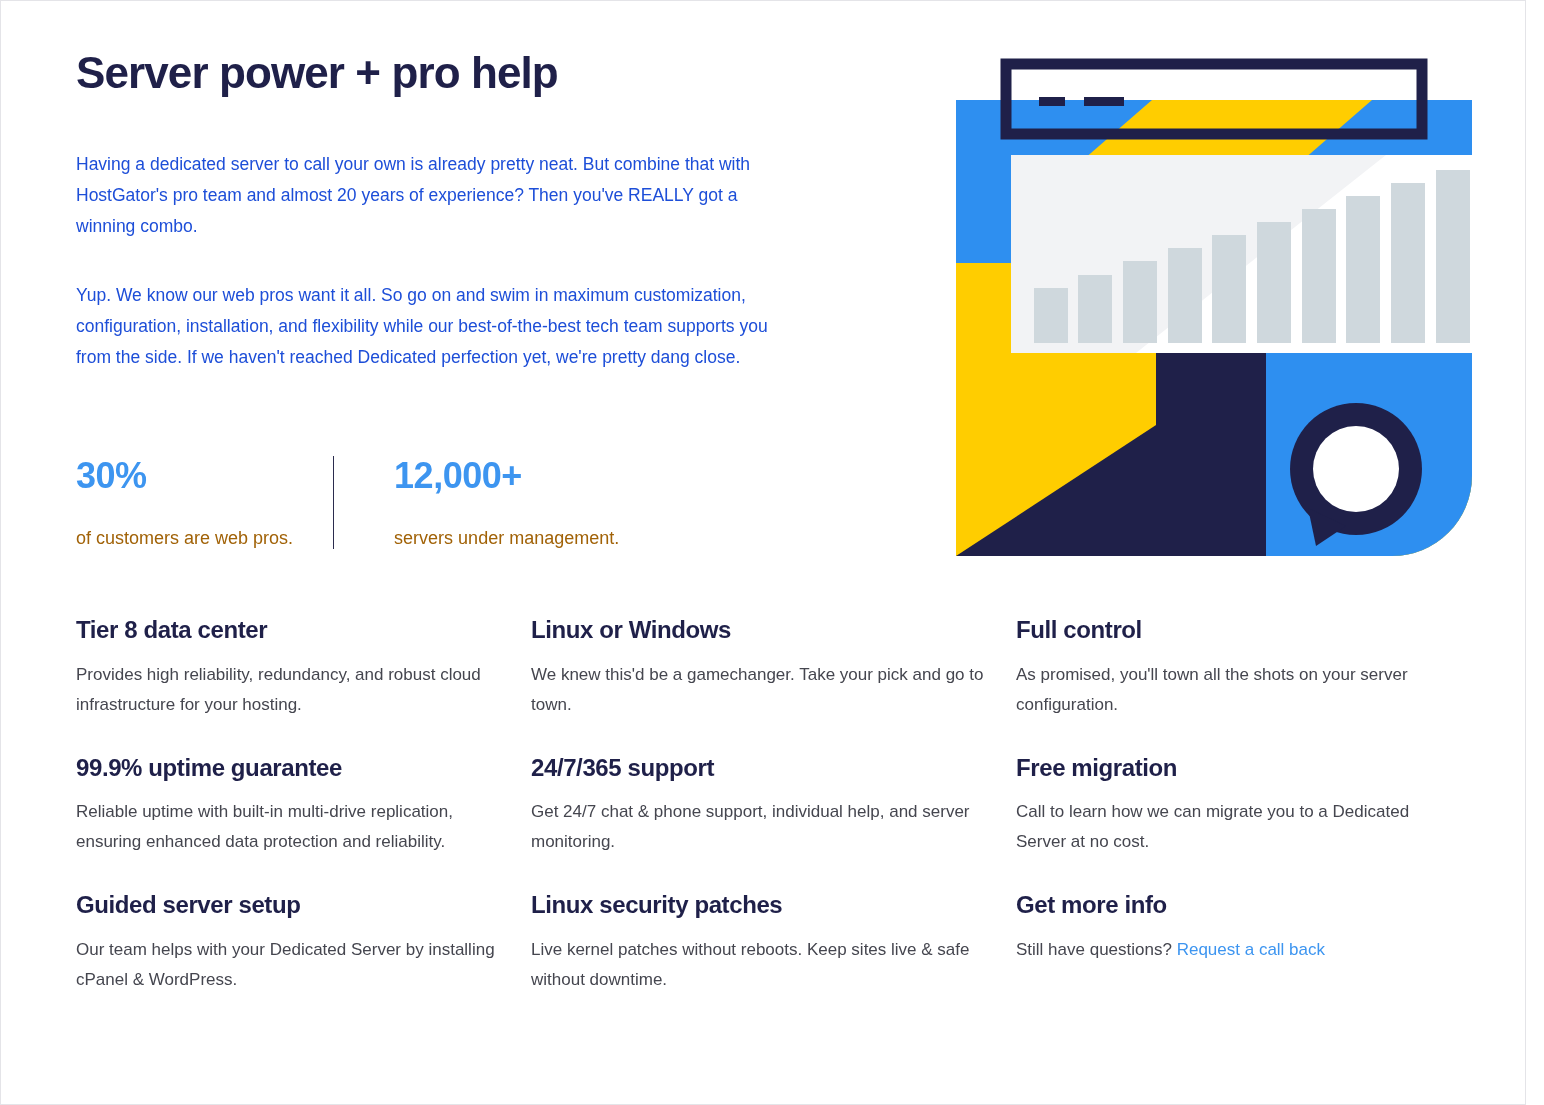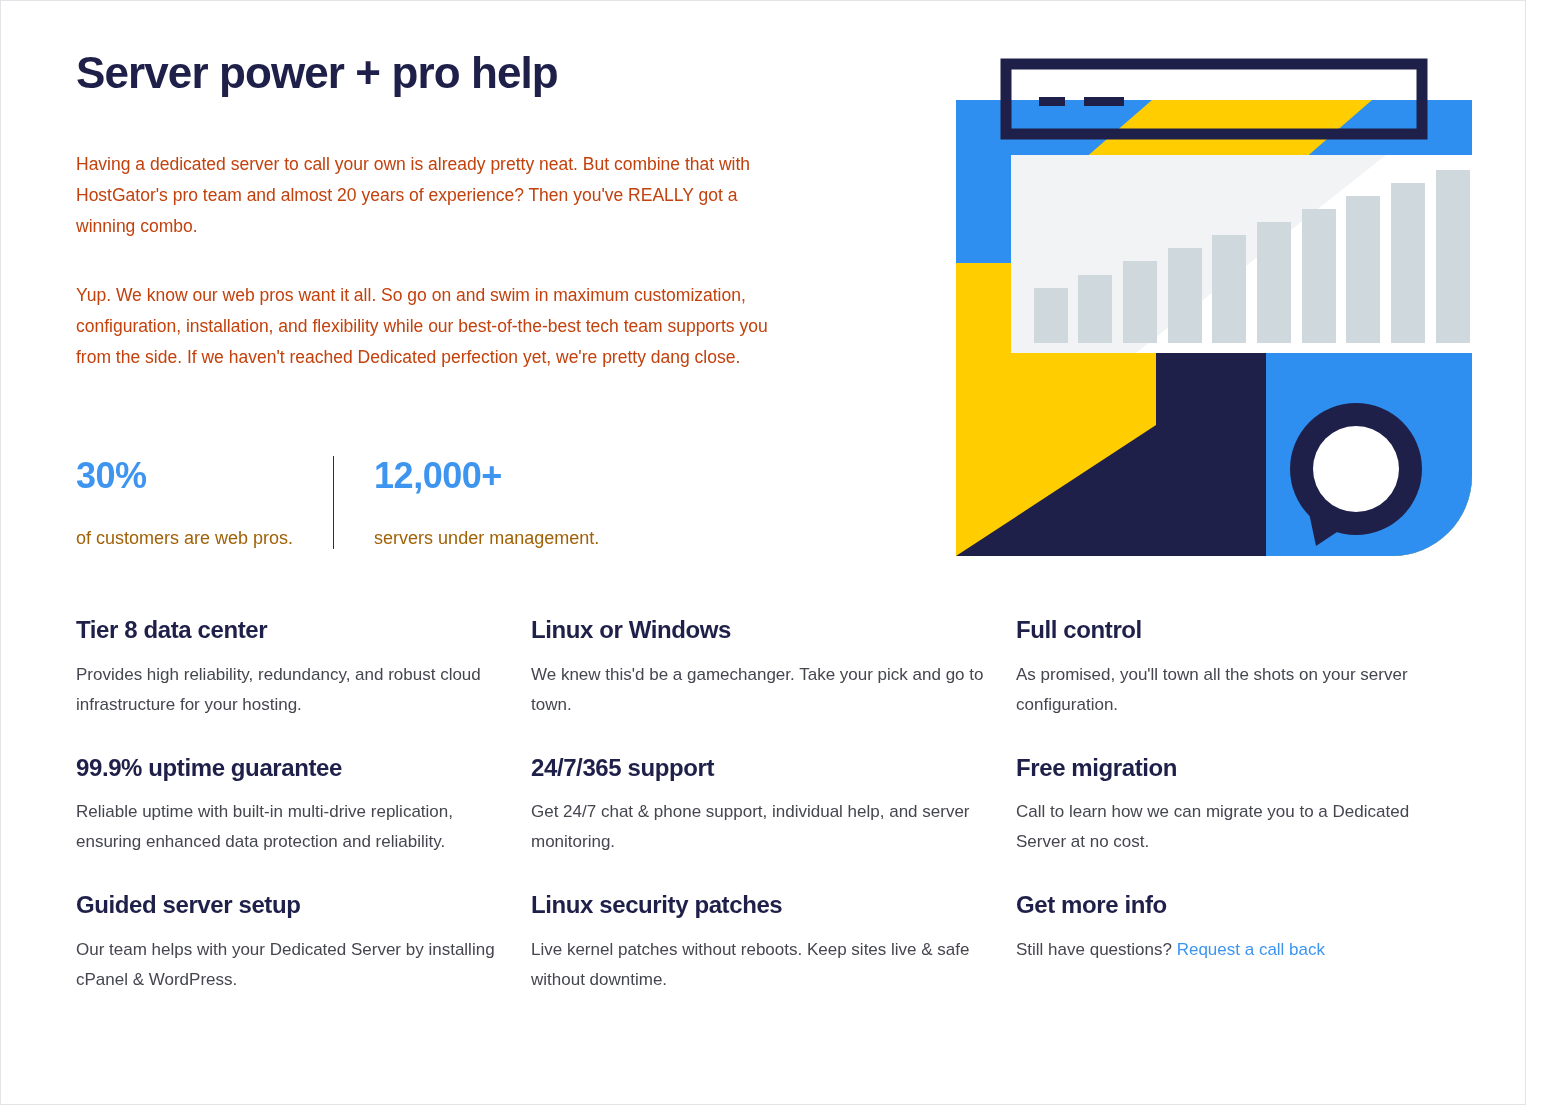--- a/index.html
+++ b/index.html
@@ -39,40 +39,40 @@
     font-size: 44px;
     font-weight: 700;
     letter-spacing: -0.9px;
     color: #1f2049;
     margin: 0 0 52px 0;
     line-height: 1.1;
   }
   .hero-para {
     font-size: 17.5px;
     line-height: 31px;
-    color: #c2410c;
+    color: #1d4ed8;
     margin: 0 0 38px 0;
     max-width: 700px;
     font-weight: 400;
   }
   .hero-para.second { max-width: 700px; }
 
   
   .stats {
     position: absolute;
     left: 75px;
     top: 455px;
     display: flex;
     align-items: stretch;
   }
   .stat {
     padding-right: 40px;
   }
   .stat.second {
-    padding-left: 40px;
+    padding-left: 60px;
     border-left: 1px solid #2b2c4e;
   }
   .stat-value {
     font-size: 36px;
     font-weight: 700;
     color: #3d95f0;
     letter-spacing: -0.5px;
     line-height: 1.1;
     margin-bottom: 32px;
   }

